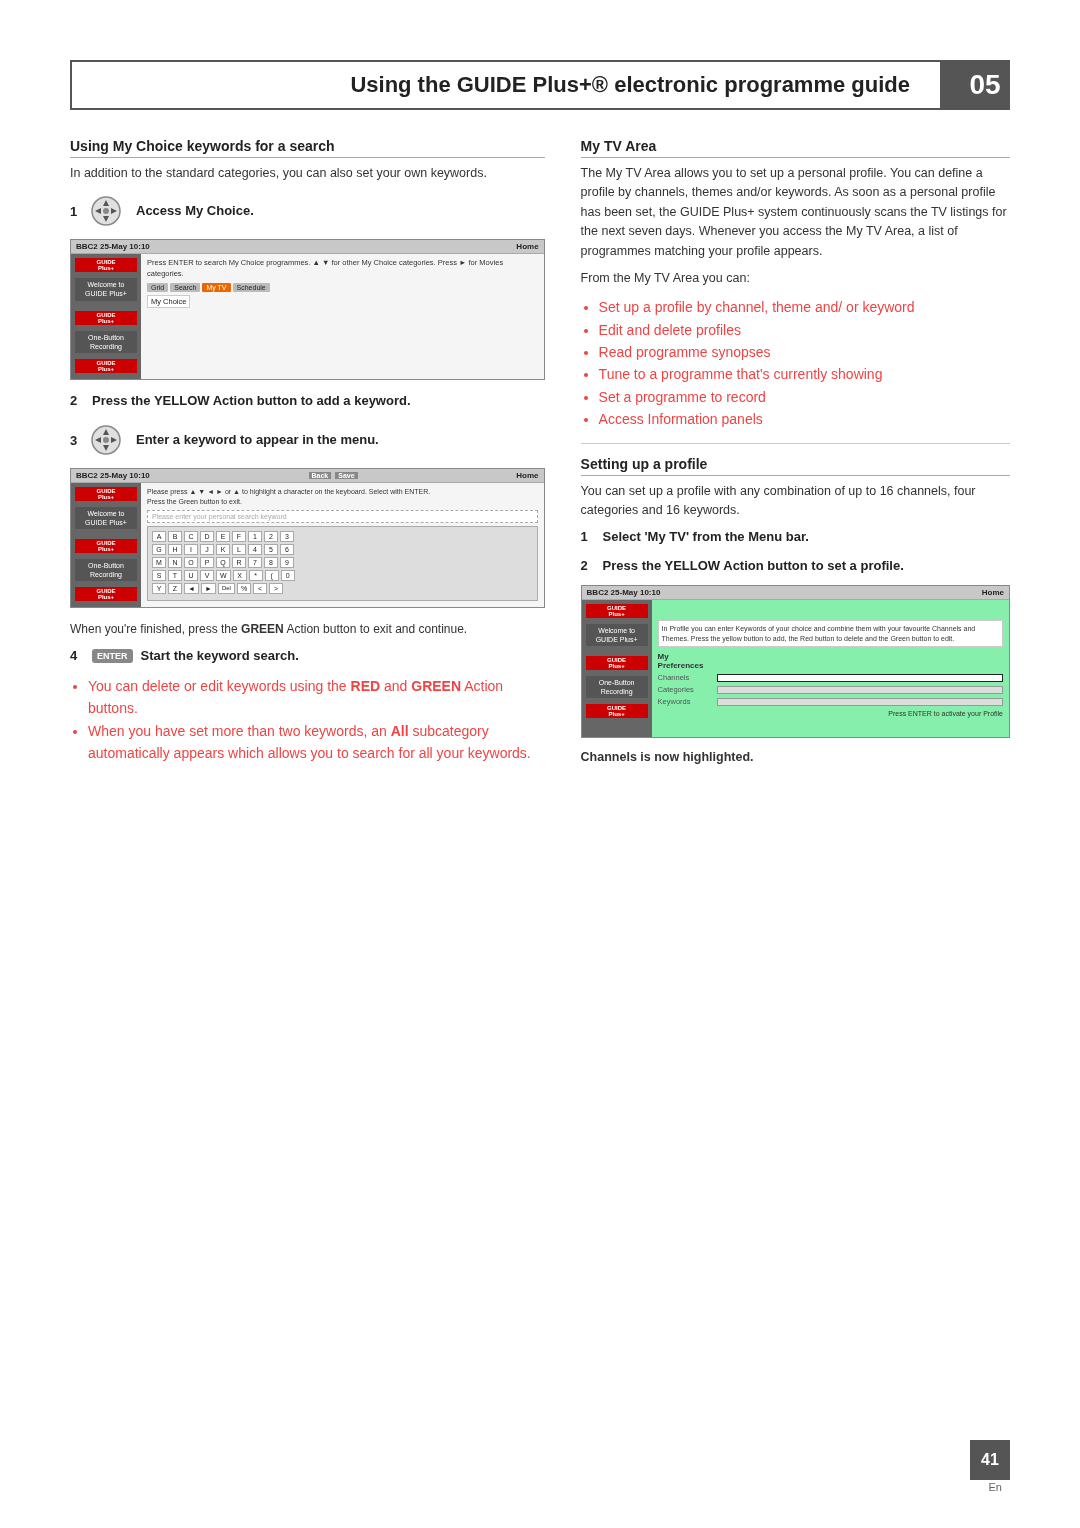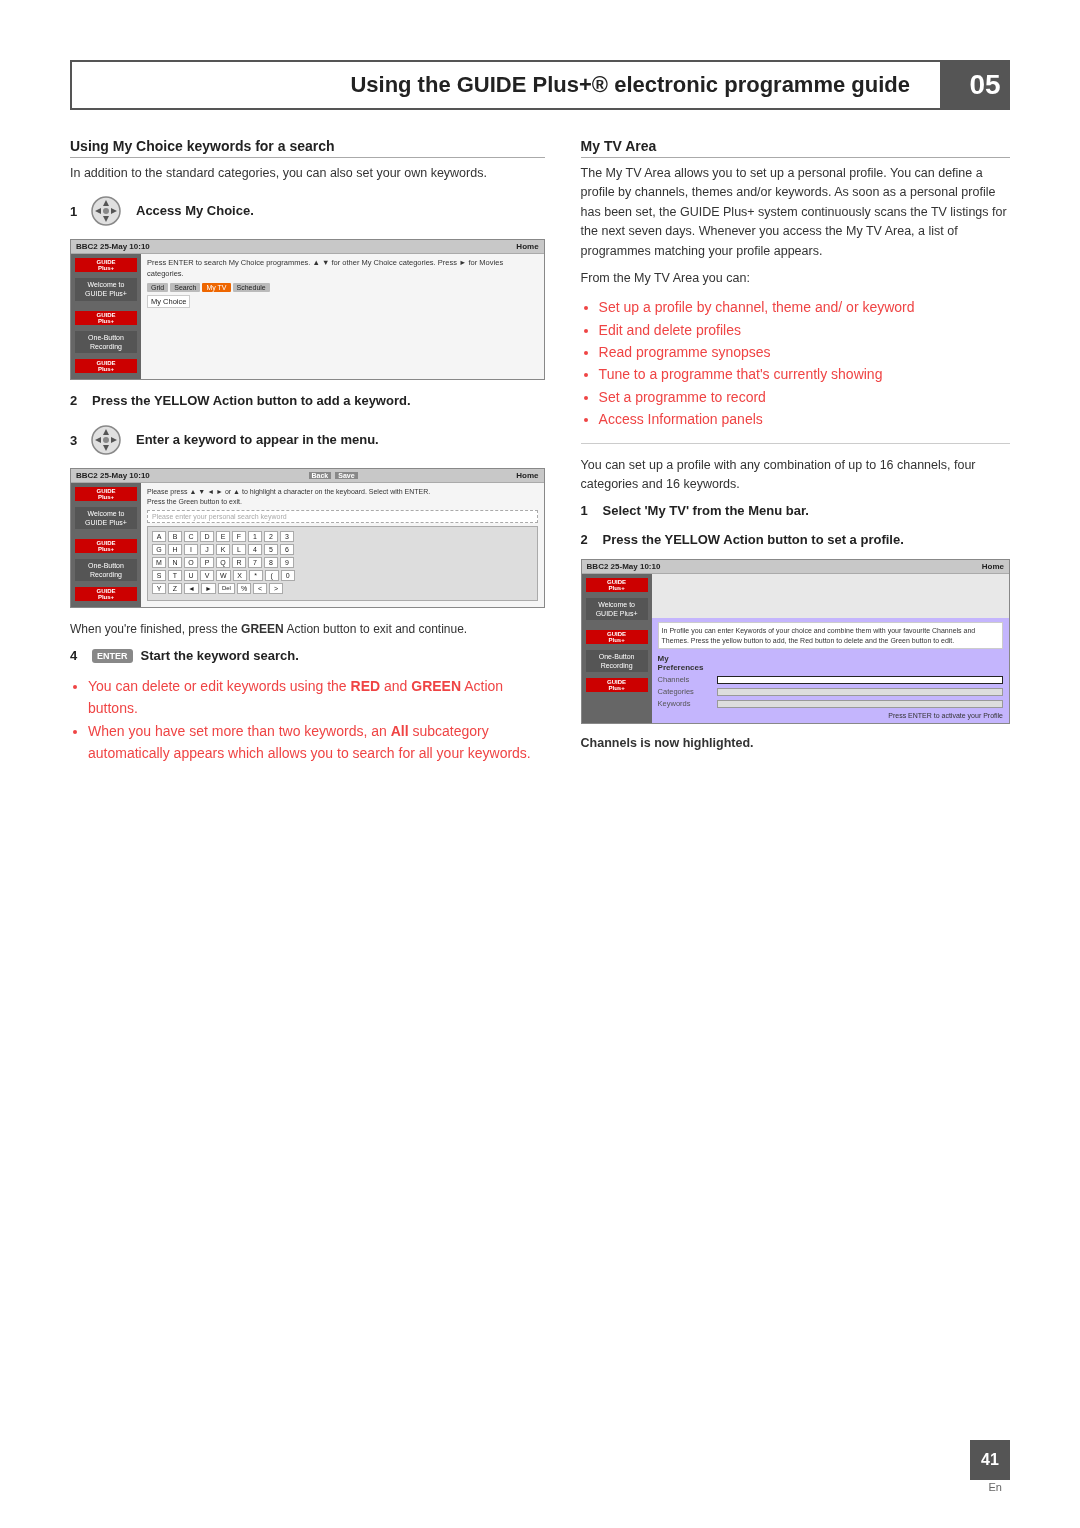--- a/index.html
+++ b/index.html
@@ -277,24 +277,23 @@
       flex-shrink: 0;
       padding: 4px;
       font-size: 7.5px;
       display: flex;
       flex-direction: column;
       gap: 4px;
     }
 
     .profile-main {
       flex: 1;
-      padding: 4px 6px;
-      background: #c4b5fd;
+      padding: 20px 6px;
+      background: #86efac;
       font-size: 7.5px;
-      margin-top: 44px;
     }
 
     .profile-info-text {
       font-size: 7px;
       color: #333;
       line-height: 1.4;
       margin-bottom: 5px;
       background: #fff;
       padding: 3px;
       border: 1px solid #ccc;
@@ -561,20 +560,21 @@
         <li>Set up a profile by channel, theme and/ or keyword</li>
         <li>Edit and delete profiles</li>
         <li>Read programme synopses</li>
         <li>Tune to a programme that's currently showing</li>
         <li>Set a programme to record</li>
         <li>Access Information panels</li>
       </ul>
 
       <hr class="divider">
 
+      <div class="section-heading">Setting up a profile</div>
       <p class="body-text">You can set up a profile with any combination of up to 16 channels, four categories and 16 keywords.</p>
 
       <div class="step-item">
         <span class="step-number">1</span>
         <div class="step-content">
           <span class="step-label">Select 'My TV' from the Menu bar.</span>
         </div>
       </div>
 
       <div class="step-item">

